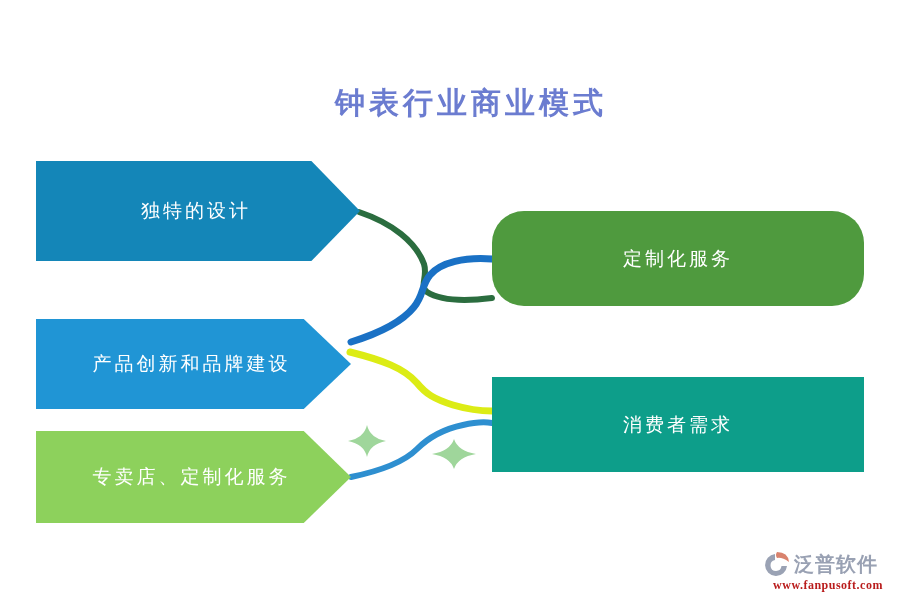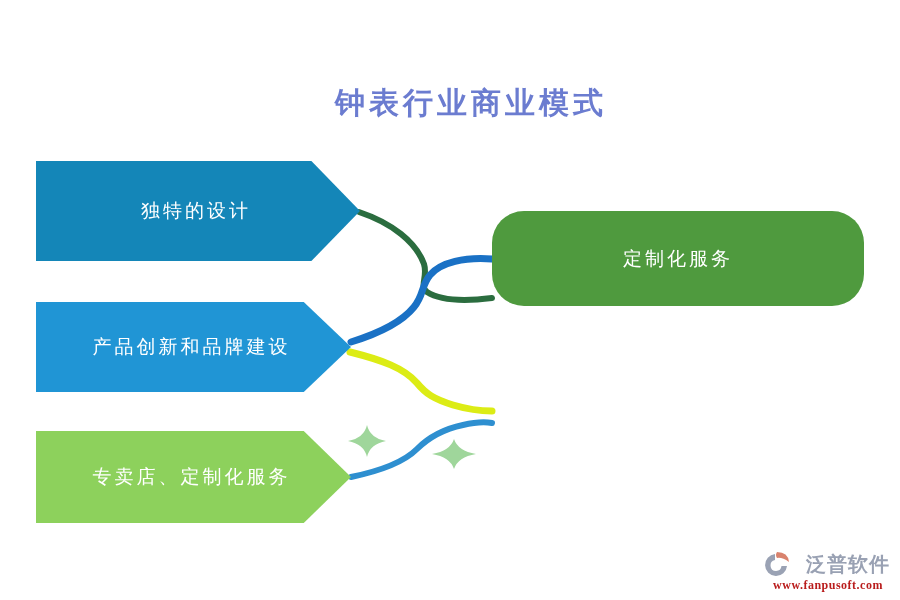--- a/index.html
+++ b/index.html
@@ -5,28 +5,28 @@
   html,body{margin:0;padding:0;background:#fff;}
   #stage{position:relative;width:900px;height:600px;background:#ffffff;overflow:hidden;
          font-family:"Liberation Serif","DejaVu Serif",serif;}
   .title{position:absolute;left:0;top:83px;width:900px;text-align:center;
          font-size:30px;font-weight:bold;letter-spacing:4px;padding-left:21px;}
   .conn-svg{position:absolute;left:0;top:0;width:900px;height:600px;}
   .shape{position:absolute;display:flex;align-items:center;justify-content:center;
          color:#ffffff;font-size:19px;letter-spacing:3px;}
   .arrow{clip-path:polygon(0 0,85% 0,100% 50%,85% 100%,0 100%);padding-right:40px;box-sizing:border-box;padding-left:36px;}
   .arrow1{left:36px;top:161px;width:324px;height:100px;}
-  .arrow2{left:36px;top:302px;width:315px;height:90px;}
+  .arrow2{left:36px;top:319px;width:315px;height:90px;}
   .arrow3{left:36px;top:431px;width:315px;height:92px;}
   .box1{left:492px;top:211px;width:372px;height:95px;border-radius:32px;}
   .box2{left:492px;top:377px;width:372px;height:95px;}
   .wm{position:absolute;left:762px;top:549px;width:132px;
       font-family:"Liberation Sans","DejaVu Sans",sans-serif;}
   .wm-row{display:flex;align-items:center;}
-  .wm-brand{font-size:20px;font-weight:bold;letter-spacing:1px;margin-left:16px;}
+  .wm-brand{font-size:20px;font-weight:bold;letter-spacing:1px;margin-left:4px;}
   .wm-url{font-size:12px;letter-spacing:0.5px;text-align:center;margin-top:-1px;
           font-family:"Liberation Serif","DejaVu Serif",serif;font-weight:bold;}
 </style>
 </head>
 <body>
 
 <div id="stage">
 
   <div class="title" style="color: rgb(107, 124, 208);">钟表行业商业模式</div>
 
@@ -45,20 +45,23 @@
   <div class="shape arrow arrow2" style="background: rgb(32, 149, 213);">
     <span>产品创新和品牌建设</span>
   </div>
   <div class="shape arrow arrow3" style="background: rgb(141, 209, 92);">
     <span>专卖店、定制化服务</span>
   </div>
 
   <div class="shape box1" style="background: rgb(79, 154, 62);">
     <span>定制化服务</span>
   </div>
+  <div class="shape box2" style="background: rgb(13, 158, 138);">
+    <span>消费者需求</span>
+  </div>
 
   <div class="wm">
     <div class="wm-row">
       <svg width="28" height="30" viewBox="0 0 28 30">
         <path d="M25 17 A11 11 0 1 1 13 5 L13 11 A5.5 5.5 0 1 0 19.5 17 Z" style="fill: rgb(154, 162, 180);"></path>
         <path d="M15 3 Q26 3 27 13 Q20 8 15 9 Q13 6 15 3 Z" style="fill: rgb(217, 131, 110);"></path>
       </svg>
       <span class="wm-brand" style="color: rgb(153, 161, 179);">泛普软件</span>
     </div>
     <div class="wm-url" style="color: #b91c1c;">www.fanpusoft.com</div>

